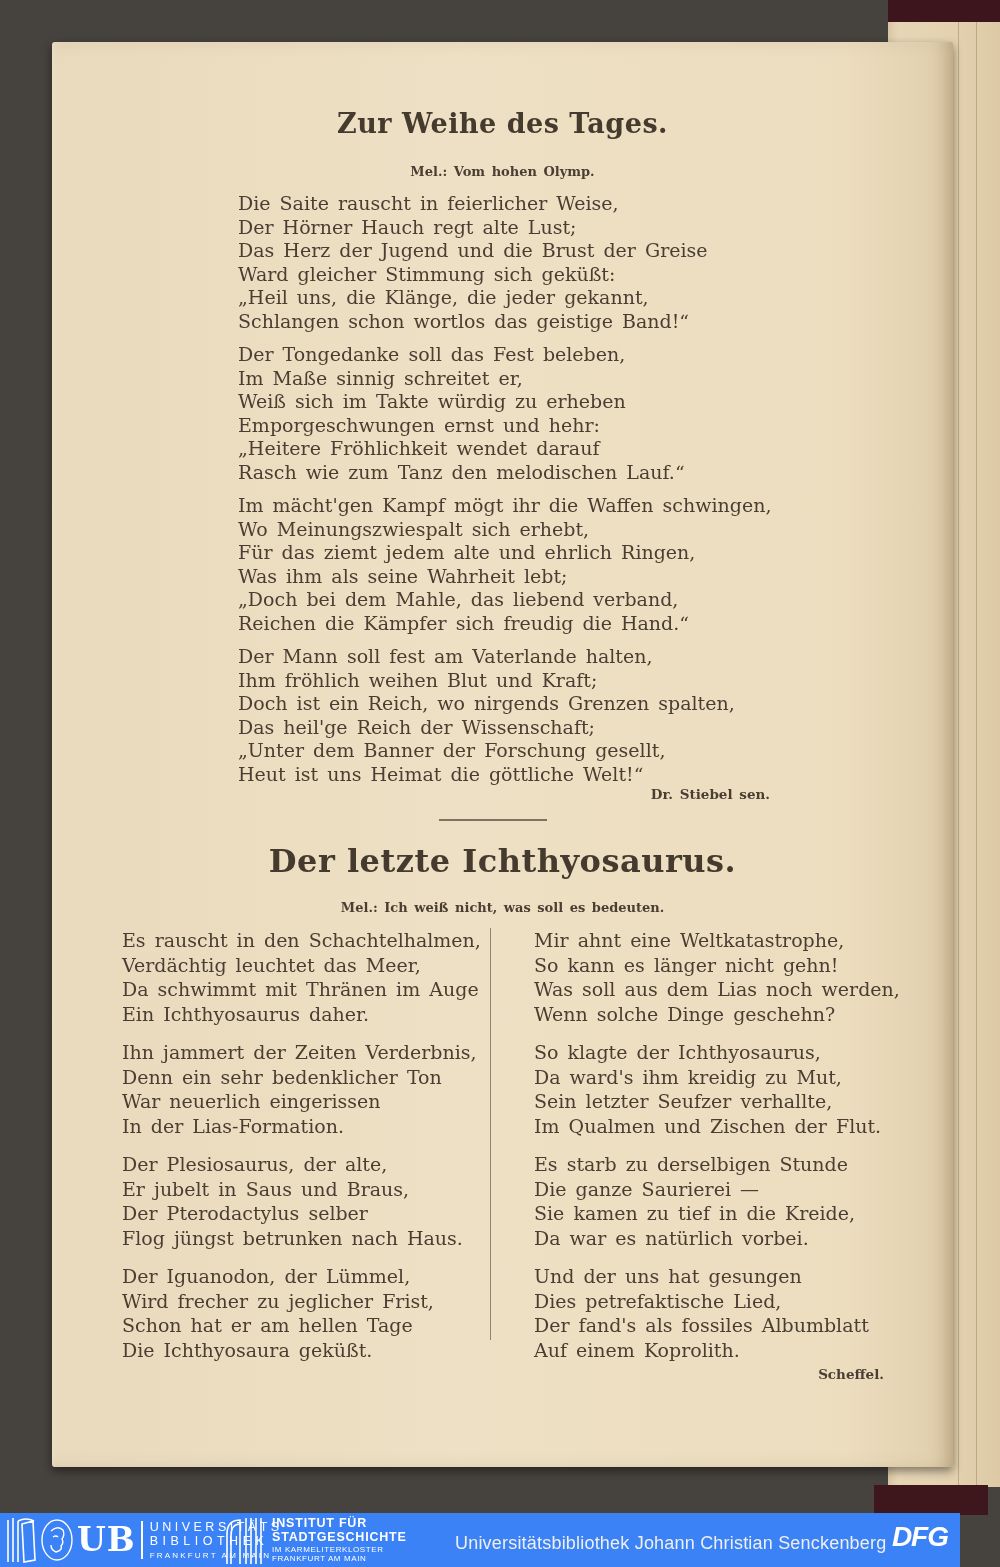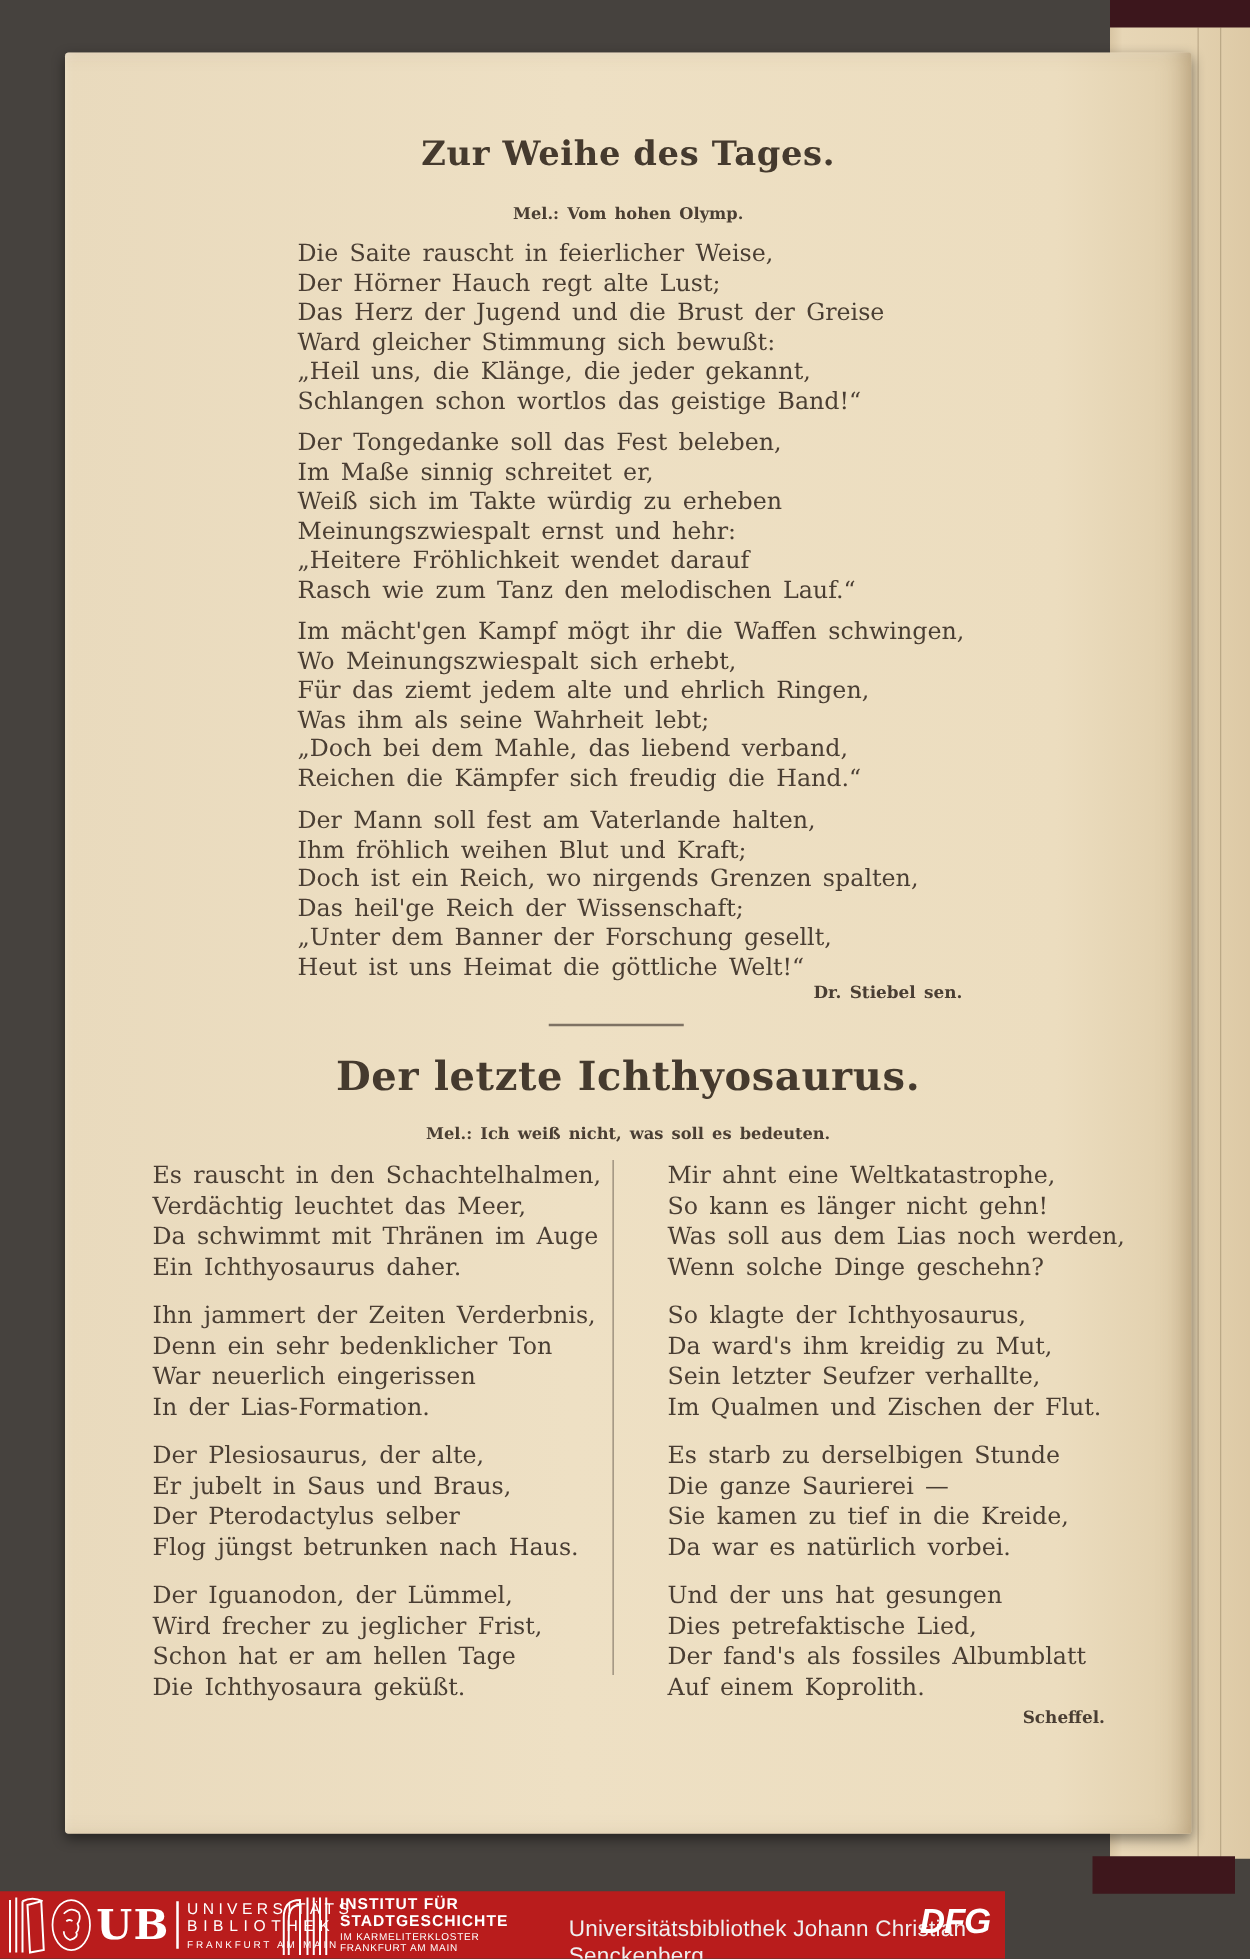--- a/index.html
+++ b/index.html
@@ -45,21 +45,21 @@
   .divider{position:absolute;left:387px;top:777px;width:108px;height:2px;background:#7e7263;}
 
   .col{position:absolute;top:886px;width:360px;}
   .col .stanza{margin-bottom:14px;}
   .col .line{line-height:24.5px;}
   .colL{left:70px;}
   .colR{left:482px;}
   .coldiv{position:absolute;left:438px;top:886px;width:1px;height:412px;background:#90ездж;background:#8f8272;}
 
   
-  .footer{position:absolute;left:0;top:1513px;width:804px;height:54px;background:#b91c1c;
+  .footer{position:absolute;left:0;top:1513px;width:960px;height:54px;background:#3b82f6;
     font-family:"Liberation Sans", sans-serif;color:#ffffff;}
   .ubgroup{position:absolute;left:6px;top:4px;height:46px;display:flex;align-items:center;}
   .spines{margin-right:3px;}
   .portrait{margin-right:2px;}
   .ubabbr{font-family:"DejaVu Serif", serif;font-weight:bold;font-size:33px;line-height:46px;letter-spacing:1px;}
   .ubsep{width:2px;height:38px;background:#fff;margin:0 7px 0 5px;}
   .ubtext{display:flex;flex-direction:column;justify-content:center;line-height:1.15;}
   .ubl1{font-size:12.5px;letter-spacing:3.5px;}
   .ubl2{font-size:12.5px;letter-spacing:4.5px;}
   .ubl3{font-size:8px;letter-spacing:2.2px;margin-top:2px;}
@@ -86,29 +86,29 @@
 
   <div class="page">
     <div class="title t1 fraktur">Zur Weihe des Tages.</div>
     <div class="mel m1 fraktur">Mel.: Vom hohen Olymp.</div>
 
     <div class="poem p1 fraktur">
         <div class="stanza">
           <div class="line">Die Saite rauscht in feierlicher Weise,</div>
           <div class="line">Der Hörner Hauch regt alte Lust;</div>
           <div class="line">Das Herz der Jugend und die Brust der Greise</div>
-          <div class="line">Ward gleicher Stimmung sich bewußt:</div>
+          <div class="line">Ward gleicher Stimmung sich geküßt:</div>
           <div class="line">„Heil uns, die Klänge, die jeder gekannt,</div>
           <div class="line">Schlangen schon wortlos das geistige Band!“</div>
         </div>
         <div class="stanza">
           <div class="line">Der Tongedanke soll das Fest beleben,</div>
           <div class="line">Im Maße sinnig schreitet er,</div>
           <div class="line">Weiß sich im Takte würdig zu erheben</div>
-          <div class="line">Meinungszwiespalt ernst und hehr:</div>
+          <div class="line">Emporgeschwungen ernst und hehr:</div>
           <div class="line">„Heitere Fröhlichkeit wendet darauf</div>
           <div class="line">Rasch wie zum Tanz den melodischen Lauf.“</div>
         </div>
         <div class="stanza">
           <div class="line">Im mächt'gen Kampf mögt ihr die Waffen schwingen,</div>
           <div class="line">Wo Meinungszwiespalt sich erhebt,</div>
           <div class="line">Für das ziemt jedem alte und ehrlich Ringen,</div>
           <div class="line">Was ihm als seine Wahrheit lebt;</div>
           <div class="line">„Doch bei dem Mahle, das liebend verband,</div>
           <div class="line">Reichen die Kämpfer sich freudig die Hand.“</div>

